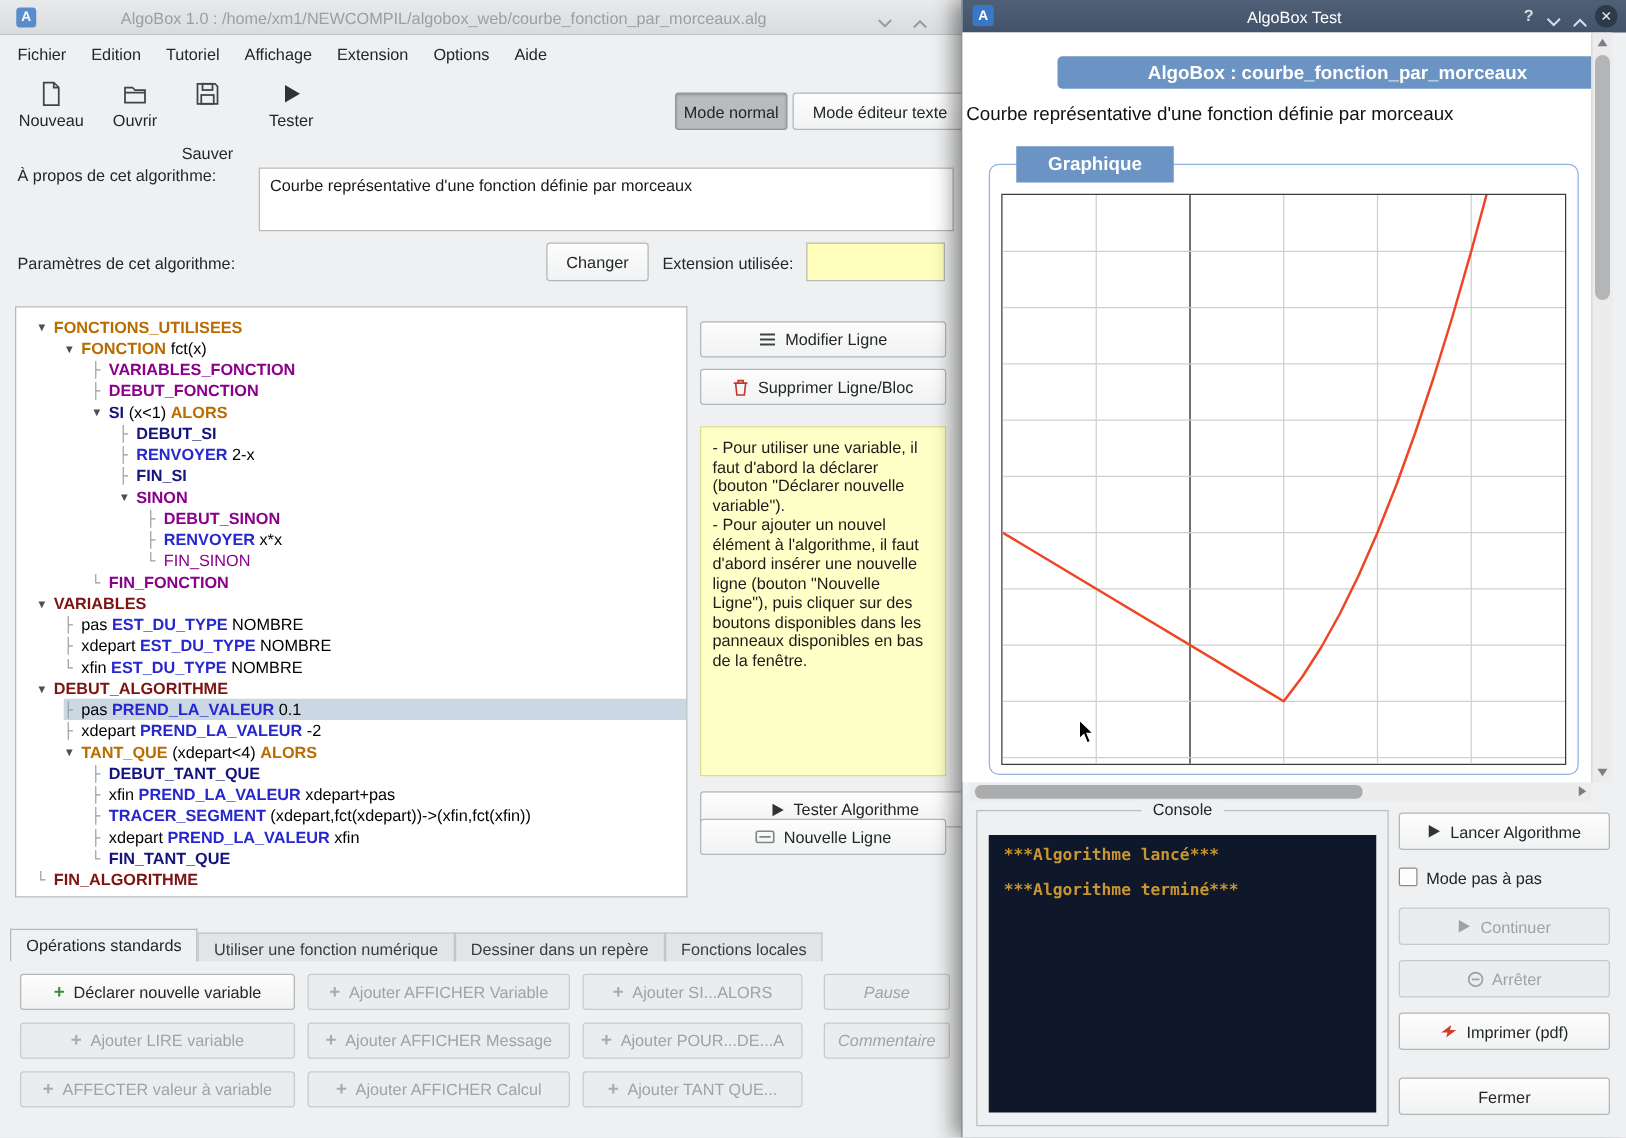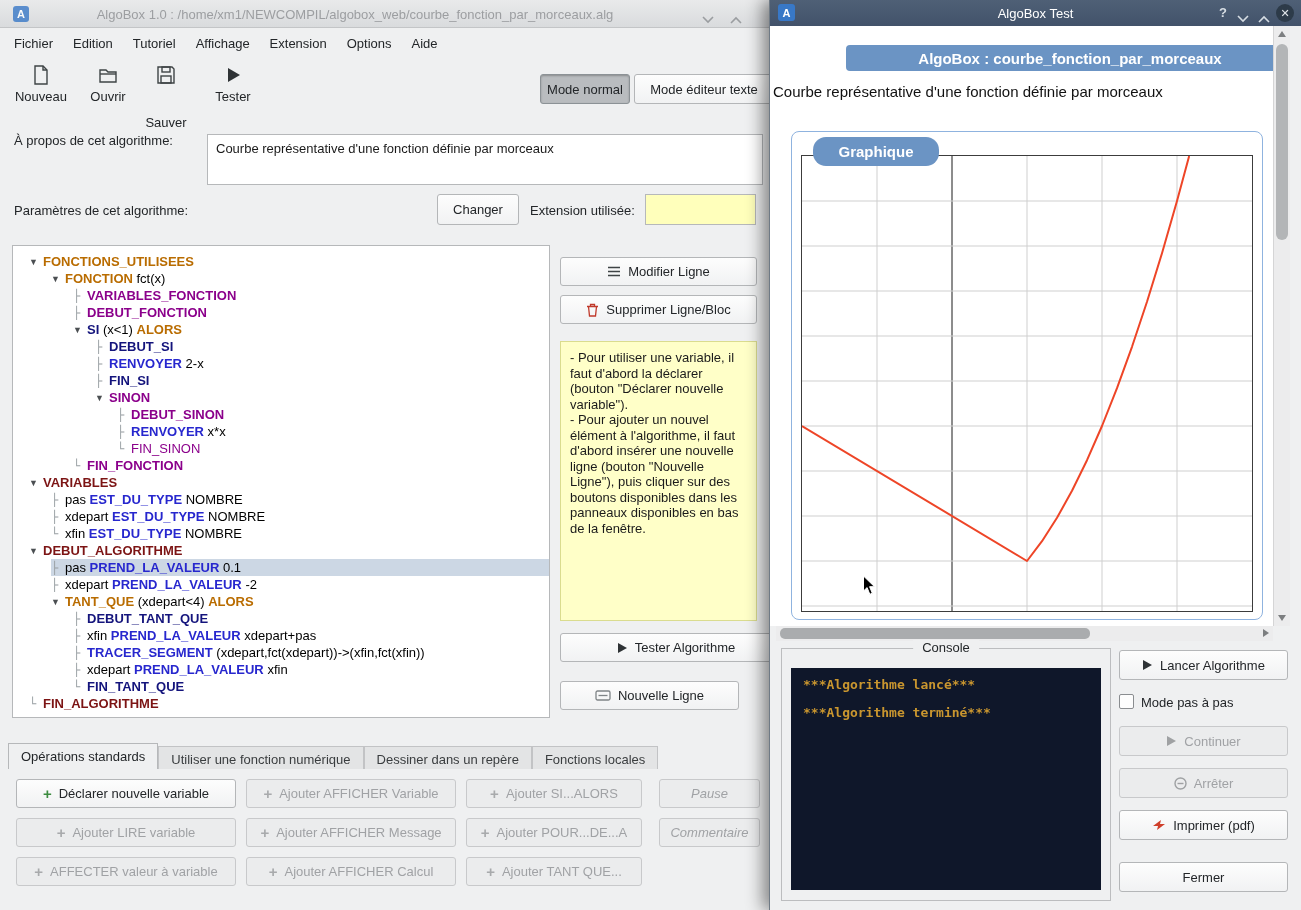--- a/index.html
+++ b/index.html
@@ -73,22 +73,22 @@
   .tw-close { width:18px; height:18px; background:#2d3b49; border-radius:50%; color:#e3e8ec; font-size:11px;
     display:flex; align-items:center; justify-content:center; top:4px; }
 
   .tw-content { position:absolute; left:0; top:26px; width:503px; height:600px; background:#fff; overflow:hidden; }
   .hdr-badge { position:absolute; left:76px; top:19px; width:448px; height:26px; border-radius:4px;
     color:#fff; font-size:15px; font-weight:bold; display:flex; align-items:center; justify-content:center;
     white-space:nowrap; }
   .tw-desc { position:absolute; left:3px; top:57px; font-size:15px; color:#111; white-space:nowrap; }
   .graph-group { position:absolute; left:21px; top:105px; width:472px; height:489px;
     border:1px solid #8fb3df; border-radius:8px; }
-  .graph-badge { position:absolute; left:43px; top:91px; width:126px; height:29px; border-radius:13px;
-    color:#fff; font-size:15px; font-weight:bold; display:flex; align-items:center; justify-content:center; z-index:2;margin-top:20px; }
+  .graph-badge { position:absolute; left:43px; top:91px; width:126px; height:29px; border-radius:0;
+    color:#fff; font-size:15px; font-weight:bold; display:flex; align-items:center; justify-content:center; z-index:2; }
   .plot-box { position:absolute; left:31px; top:129px; width:452px; height:457px; border:1px solid #3c3c3c;
     background:#fff; }
   .mouse-cursor { position:absolute; left:92px; top:549px; z-index:3; }
 
   .tw-vscroll { position:absolute; left:503px; top:26px; width:17px; height:600px; background:#ececed;
     border-left:1px solid #d5d5d6; }
   .tw-vscroll .thumb { position:absolute; left:2px; top:18px; width:12px; height:196px; background:#b3b5b7; border-radius:6px; }
   .tw-hscroll { position:absolute; left:6px; top:626px; width:497px; height:15px; background:#ececed; }
   .tw-hscroll .thumb { position:absolute; left:4px; top:2px; width:310px; height:11px; background:#aaacae; border-radius:5px; }
   .arr-up { width:0; height:0; border-left:4px solid transparent; border-right:4px solid transparent;
@@ -225,21 +225,21 @@
         <div>- Pour utiliser une variable, il faut d'abord la déclarer (bouton "Déclarer nouvelle variable").</div>
         <div>- Pour ajouter un nouvel élément à l'algorithme, il faut d'abord insérer une nouvelle ligne (bouton "Nouvelle Ligne"), puis cliquer sur des boutons disponibles dans les panneaux disponibles en bas de la fenêtre.</div>
       </div>
 
     <button class="btn" style="left:560px; top:633px; width:232px; height:29px;">
       <svg width="11" height="12" viewBox="0 0 11 12">
           <path d="M1 1 L10 6 L1 11 z" fill="#2f3336"></path>
         </svg>
       <span>Tester Algorithme</span>
     </button>
-    <button class="btn" style="left:560px; top:681px; width:179px; height:29px;">
+    <button class="btn" style="left:560px; top:655px; width:197px; height:29px;">
       <svg width="16" height="11" viewBox="0 0 16 11">
           <rect x="1" y="1" width="14" height="9" rx="1.5" fill="none" stroke="#7f8487" stroke-width="1.3"></rect>
           <path d="M3.5 5.5 h9" stroke="#7f8487" stroke-width="1.3"></path>
         </svg>
       <span>Nouvelle Ligne</span>
     </button>
 
     <div class="tab-bar">
         <div class="tab active">Opérations standards</div>
         <div class="tab">Utiliser une fonction numérique</div>

